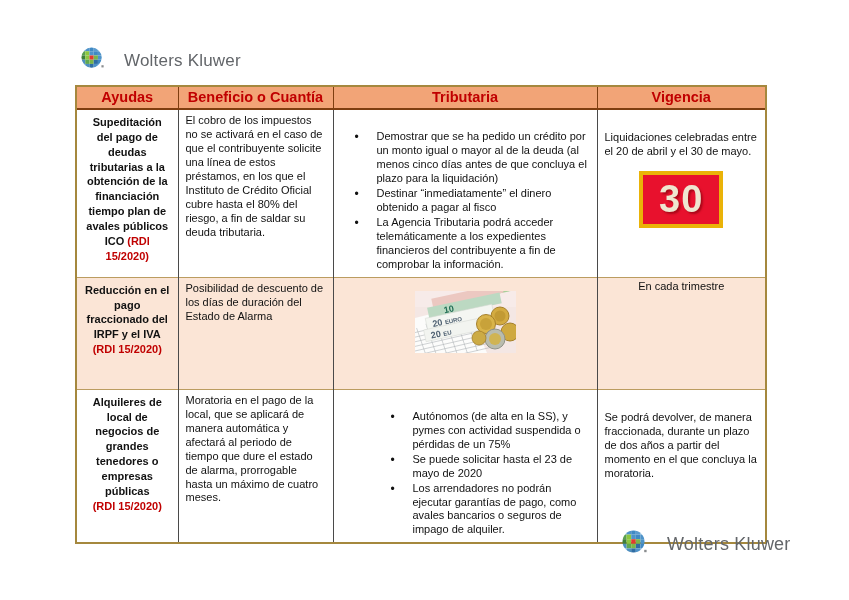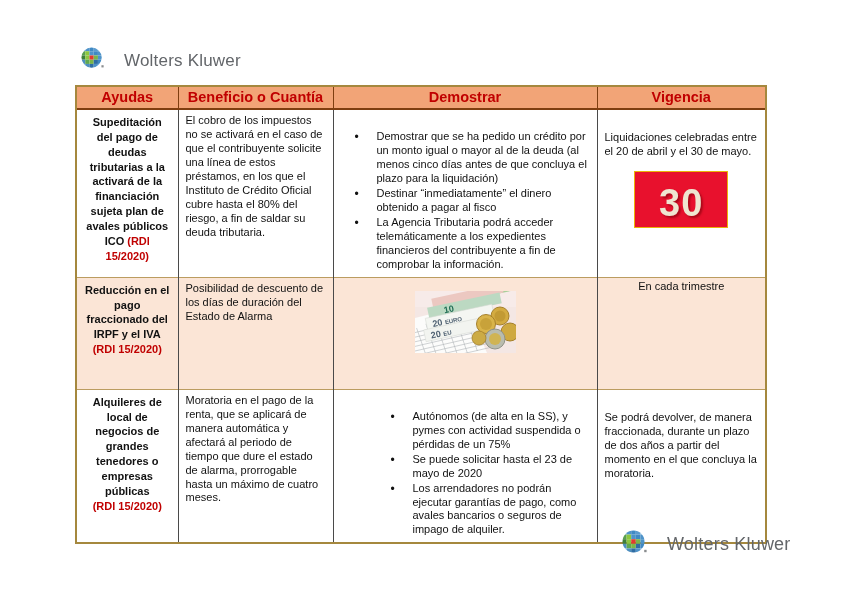--- a/index.html
+++ b/index.html
@@ -67,25 +67,25 @@
   .req-list { list-style: none; margin-top: 16px; padding-left: 12px; }
   .req-list.indent { padding-left: 48px; }
   .req-list li { position: relative; padding-left: 24px; margin-bottom: 1px; }
   .req-list li::before { content: "•"; position: absolute; left: 2px; top: 0; font-size: 12px; }
 
   .vig-p { margin: 17px 0 0; }
   .vig-center { text-align: center; padding-top: 2px; }
 
   
   .img30 {
-    width: 94px; height: 57px;
+    width: 84px; height: 57px;
     margin: 12px auto 0;
     background: #e8112d;
-    border: 1px solid #eab308;
-    display: flex; align-items: flex-end; justify-content: center;
+    border: 4px solid #eab308;
+    display: flex; align-items: flex-start; justify-content: center;
     color: #efe6d0; font-size: 38px; font-weight: bold;
     letter-spacing: 1px;
     text-shadow: 2px 2px 2px rgba(120,0,10,0.55);
   }
 
   
   .img-euro { display: block; margin: 9px auto 0; }
 </style>
 </head>
 <body>
@@ -138,29 +138,29 @@
     <colgroup>
           <col class="c1">
           <col class="c2">
           <col class="c3">
           <col class="c4">
         </colgroup>
     <thead>
       <tr>
         <th>Ayudas</th>
         <th>Beneficio o Cuantía</th>
-        <th>Demostrar</th>
+        <th>Tributaria</th>
         <th>Vigencia</th>
       </tr>
     </thead>
     <tbody>
 
       <tr class="r1">
         <td class="ayuda">
-          <span>Supeditación del pago de deudas tributarias a la activará de la financiación sujeta plan de avales públicos ICO</span>
+          <span>Supeditación del pago de deudas tributarias a la obtención de la financiación tiempo plan de avales públicos ICO</span>
           <span class="rdi">(RDl 15/2020)</span>
         </td>
         <td>El cobro de los impuestos no se activará en el caso de que el contribuyente solicite una línea de estos préstamos, en los que el Instituto de Crédito Oficial cubre hasta el 80% del riesgo, a fin de saldar su deuda tributaria.</td>
         <td>
           <ul class="req-list">
             <li>Demostrar que se ha pedido un crédito por un monto igual o mayor al de la deuda (al menos cinco días antes de que concluya el plazo para la liquidación)</li>
             <li>Destinar “inmediatamente” el dinero obtenido a pagar al fisco</li>
             <li>La Agencia Tributaria podrá acceder telemáticamente a los expedientes financieros del contribuyente a fin de comprobar la información.</li>
           </ul>
         </td>
@@ -223,21 +223,21 @@
           </svg>
         </td>
         <td class="vig-center">En cada trimestre</td>
       </tr>
 
       <tr class="r3">
         <td class="ayuda">
           <span>Alquileres de local de negocios de grandes tenedores o empresas públicas</span>
           <span class="rdi block">(RDl 15/2020)</span>
         </td>
-        <td>Moratoria en el pago de la renta, que se aplicará de manera automática y afectará al periodo de tiempo que dure el estado de alarma, prorrogable hasta un máximo de cuatro meses.</td>
+        <td>Moratoria en el pago de la local, que se aplicará de manera automática y afectará al periodo de tiempo que dure el estado de alarma, prorrogable hasta un máximo de cuatro meses.</td>
         <td>
           <ul class="req-list indent">
             <li>Autónomos (de alta en la SS), y pymes con actividad suspendida o pérdidas de un 75%</li>
             <li>Se puede solicitar hasta el 23 de mayo de 2020</li>
             <li>Los arrendadores no podrán ejecutar garantías de pago, como avales bancarios o seguros de impago de alquiler.</li>
           </ul>
         </td>
         <td>
           <p class="vig-p">Se podrá devolver, de manera fraccionada, durante un plazo de dos años a partir del momento en el que concluya la moratoria.</p>
         </td>

